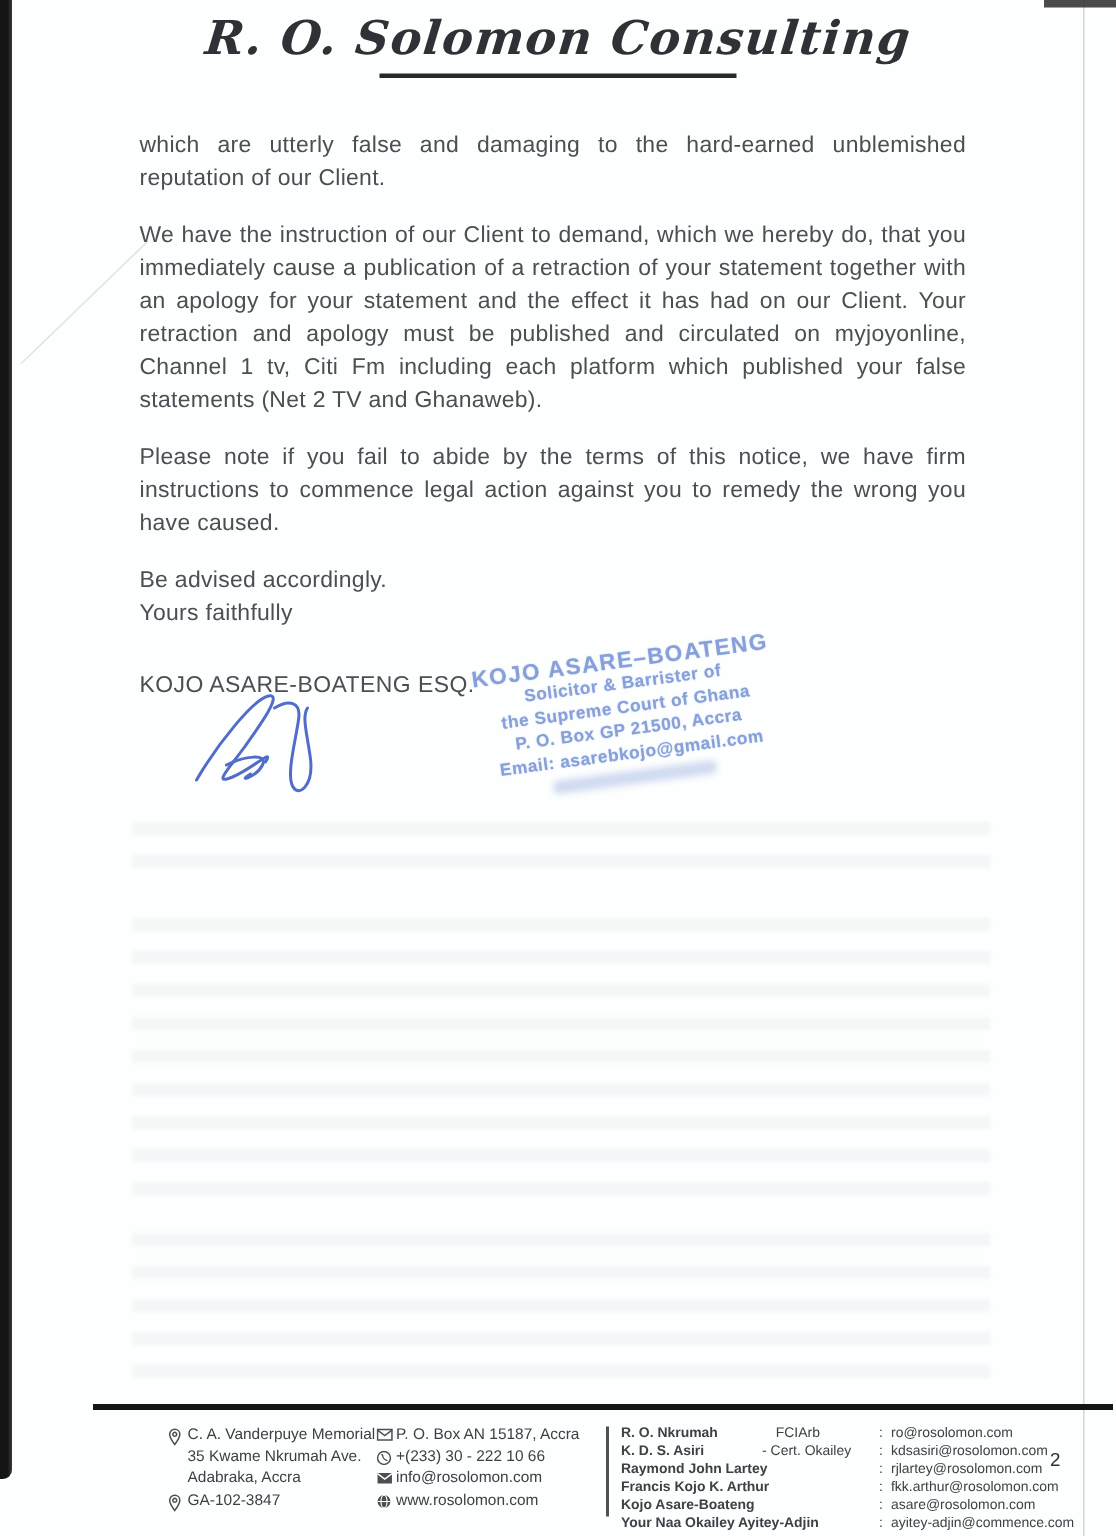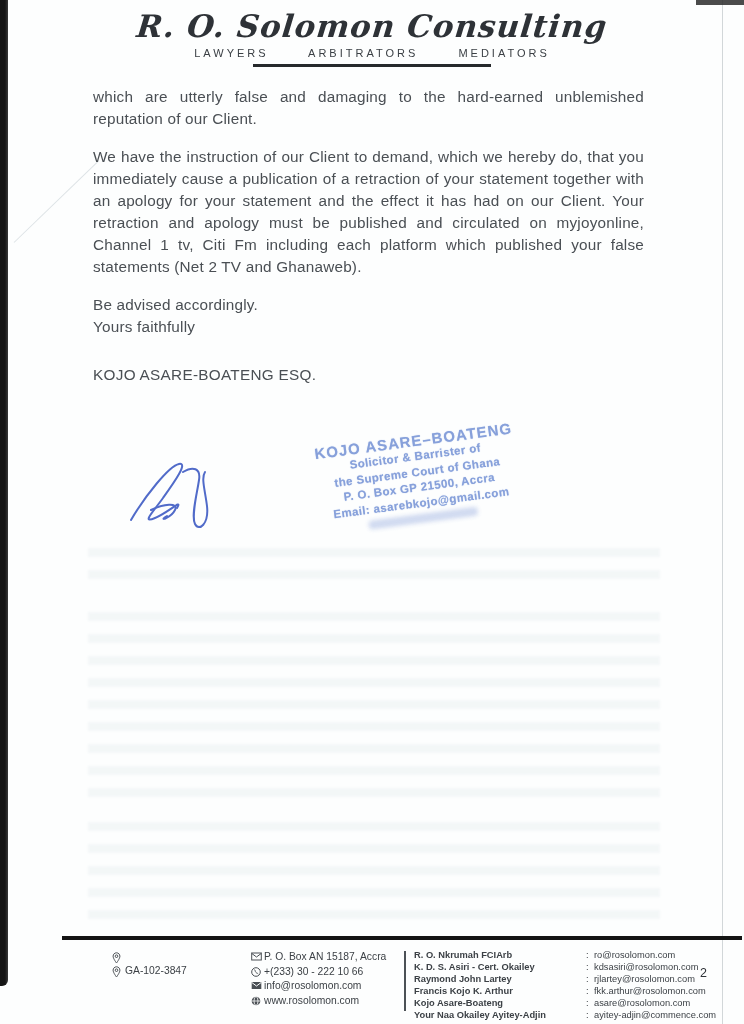--- a/index.html
+++ b/index.html
@@ -44,43 +44,43 @@
   .footer{position:absolute;top:950px;left:0;width:744px;font-size:10.3px;line-height:14.5px;color:#3c4146;}
   .f-addr{position:absolute;left:112px;width:140px;}
   .f-contact{position:absolute;left:251px;width:155px;}
   .f-row{display:flex;align-items:flex-start;}
   .f-icon{width:13px;flex:0 0 13px;padding-top:2px;color:#4a4f54;}
   .f-icon svg{display:block;}
   .f-divider{position:absolute;left:404px;top:1px;width:2px;height:60px;background:#4c5156;}
   .f-team{position:absolute;left:414px;width:320px;font-size:9.3px;line-height:11.9px;}
   .team-row{display:flex;}
   .team-name{flex:0 0 172px;font-weight:bold;}
-  .team-title{font-weight:bold;}
+  .team-title{font-weight:normal;padding-left:36px;}
   .team-colon{flex:0 0 8px;}
   .page-num{position:absolute;left:700px;top:966px;font-size:12.5px;color:#2e3237;}
 </style>
 </head>
 <body>
 
 <div class="page">
 
   <div class="scan-edge-left"></div>
   <div class="scan-edge-right"></div>
   <div class="scan-mark-topright"></div>
   <div class="fold-line"></div>
 
   <div class="letterhead">
     <div class="firm-name">R. O. Solomon Consulting</div>
-    <div class="tagline">LAWYERS  ARBITRATORS  MEDIATORS</div>
     <div class="head-rule"></div>
   </div>
 
   <div class="body-text">
     <p>which are utterly false and damaging to the hard-earned unblemished reputation of our Client.</p>
     <p>We have the instruction of our Client to demand, which we hereby do, that you immediately cause a publication of a retraction of your statement together with an apology for your statement and the effect it has had on our Client. Your retraction and apology must be published and circulated on myjoyonline, Channel 1 tv, Citi Fm including each platform which published your false statements (Net 2 TV and Ghanaweb).</p>
+    <p>Please note if you fail to abide by the terms of this notice, we have firm instructions to commence legal action against you to remedy the wrong you have caused.</p>
     <div class="closing">
       <div>Be advised accordingly.</div>
       <div>Yours faithfully</div>
     </div>
     <div class="sig-space"></div>
 
     <svg class="signature-svg" width="150" height="78" viewBox="0 0 150 78">
       <g fill="none" stroke="#3f5cc4" stroke-width="2" stroke-linecap="round" opacity="0.9">
         <path d="M14,62 C28,38 52,8 62,6 C72,4 56,26 46,40 C36,54 24,66 38,60 C52,54 66,40 60,50"></path>
         <path d="M34,52 C46,46 62,44 58,52 C54,60 40,64 50,58"></path>
@@ -107,20 +107,25 @@
   <div class="footer-rule"></div>
   <div class="footer">
 
     <div class="f-addr">
       <div class="f-row">
         <span class="f-icon">
           <svg width="9" height="12" viewBox="0 0 9 12">
               <path d="M4.5,0.8 C6.4,0.8 7.9,2.3 7.9,4.2 C7.9,6.6 4.5,11 4.5,11 C4.5,11 1.1,6.6 1.1,4.2 C1.1,2.3 2.6,0.8 4.5,0.8 Z M4.5,2.9 A1.3,1.3 0 1,0 4.5,5.5 A1.3,1.3 0 1,0 4.5,2.9 Z" fill="none" stroke="#4a4f54" stroke-width="1"></path>
             </svg>
         </span>
+        <span>
+          <span>C. A. Vanderpuye Memorial</span><br>
+          <span>35 Kwame Nkrumah Ave.</span><br>
+          <span>Adabraka, Accra</span>
+        </span>
       </div>
       <div class="f-row">
         <span class="f-icon">
           <svg width="9" height="12" viewBox="0 0 9 12">
               <path d="M4.5,0.8 C6.4,0.8 7.9,2.3 7.9,4.2 C7.9,6.6 4.5,11 4.5,11 C4.5,11 1.1,6.6 1.1,4.2 C1.1,2.3 2.6,0.8 4.5,0.8 Z M4.5,2.9 A1.3,1.3 0 1,0 4.5,5.5 A1.3,1.3 0 1,0 4.5,2.9 Z" fill="none" stroke="#4a4f54" stroke-width="1"></path>
             </svg>
         </span>
         <span>GA-102-3847</span>
       </div>
     </div>

